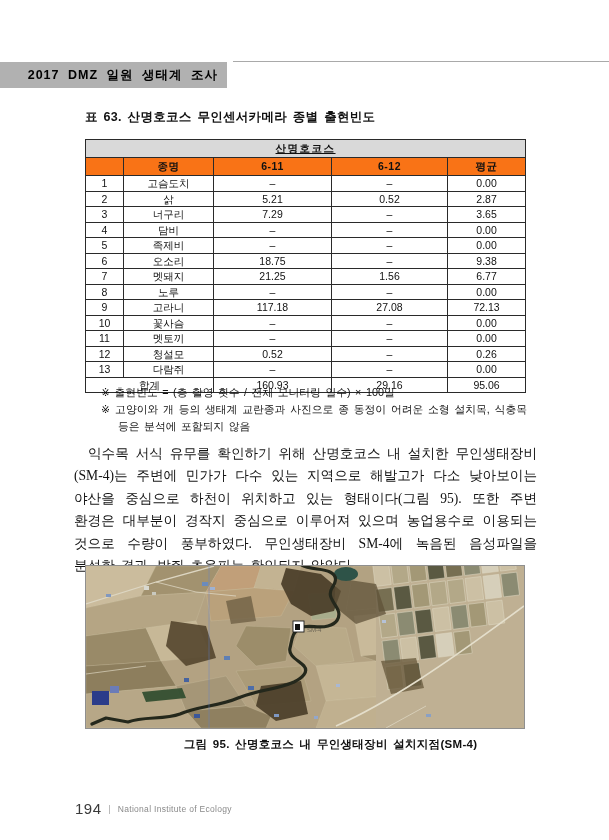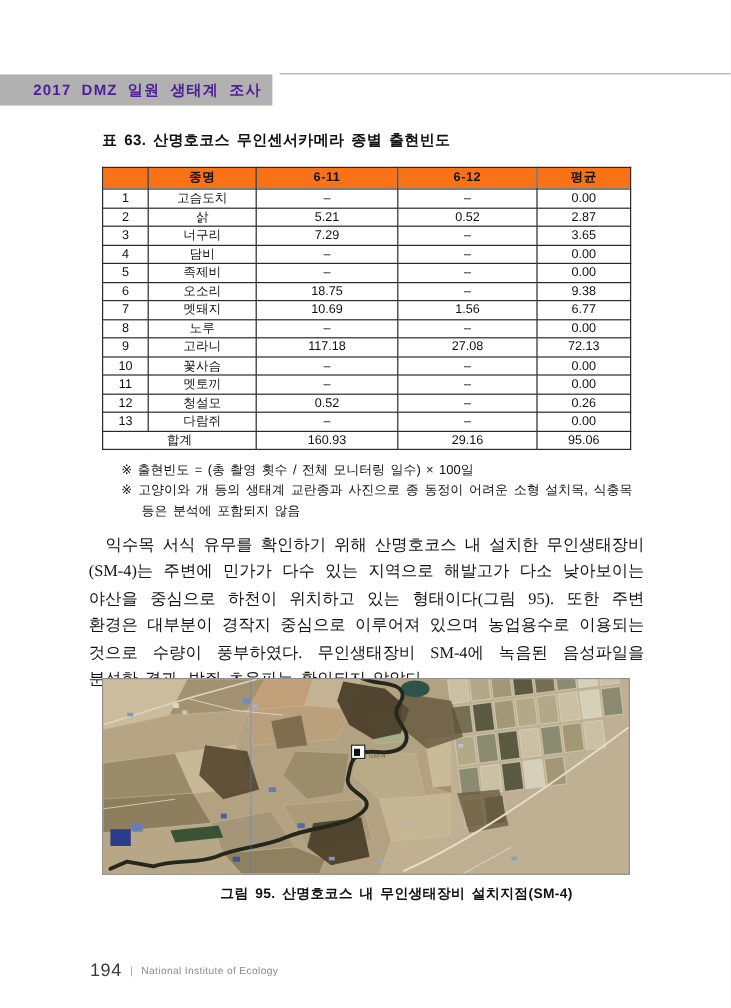--- a/index.html
+++ b/index.html
@@ -1,21 +1,21 @@
 <!DOCTYPE html>
 <html><head>
 <meta charset="utf-8">
 <style>
   html,body{margin:0;padding:0;background:#e9e9e9;}
   .page{position:relative;width:609px;height:840px;background:#ffffff;overflow:hidden;
         font-family:"Liberation Sans","DejaVu Sans",sans-serif;color:#111;}
   
   .header-rule{position:absolute;left:233px;right:0;top:61px;height:1px;background:#a9a9a9;}
   .header-bar{position:absolute;left:0;top:62px;width:227px;height:26px;background:#b1b1b1;
-              color:#4c1d95;font-weight:bold;font-size:12.5px;line-height:26px;text-align:right;
+              color:#000000;font-weight:bold;font-size:12.5px;line-height:26px;text-align:right;
               padding-right:9px;box-sizing:border-box;letter-spacing:1px;word-spacing:4px;}
   .header-subtitle{position:absolute;left:240px;top:62px;height:26px;line-height:27px;
               font-size:11.5px;font-weight:bold;color:#161616;letter-spacing:.4px;word-spacing:3px;}
   
   .table-title{position:absolute;left:85px;top:109px;font-size:12.5px;font-weight:bold;
                letter-spacing:.3px;word-spacing:2px;}
   table.freq{position:absolute;left:85px;top:139px;width:440px;border-collapse:collapse;
              table-layout:fixed;font-size:10.5px;text-align:center;border:1.6px solid #000;}
   table.freq td,table.freq th{border:0.8px solid #2a2a2a;padding:0;line-height:14.5px;height:14.5px;
              overflow:hidden;white-space:nowrap;font-weight:normal;}
@@ -53,20 +53,23 @@
 
   <table class="freq">
     <colgroup>
       <col style="width:38px">
         <col style="width:90px">
         <col style="width:118px">
         <col style="width:116px">
         <col style="width:78px">
     </colgroup>
     <thead>
+      <tr class="ghead">
+        <th colspan="5"><span class="gtitle">산명호코스</span></th>
+      </tr>
       <tr class="chead">
         <th></th>
         <th>종명</th>
         <th>6-11</th>
         <th>6-12</th>
         <th>평균</th>
       </tr>
     </thead>
     <tbody>
         <tr>
@@ -107,21 +110,21 @@
         <tr>
           <td>6</td>
           <td>오소리</td>
           <td>18.75</td>
           <td>–</td>
           <td>9.38</td>
         </tr>
         <tr>
           <td>7</td>
           <td>멧돼지</td>
-          <td>10.69</td>
+          <td>21.25</td>
           <td>1.56</td>
           <td>6.77</td>
         </tr>
         <tr>
           <td>8</td>
           <td>노루</td>
           <td>–</td>
           <td>–</td>
           <td>0.00</td>
         </tr>

